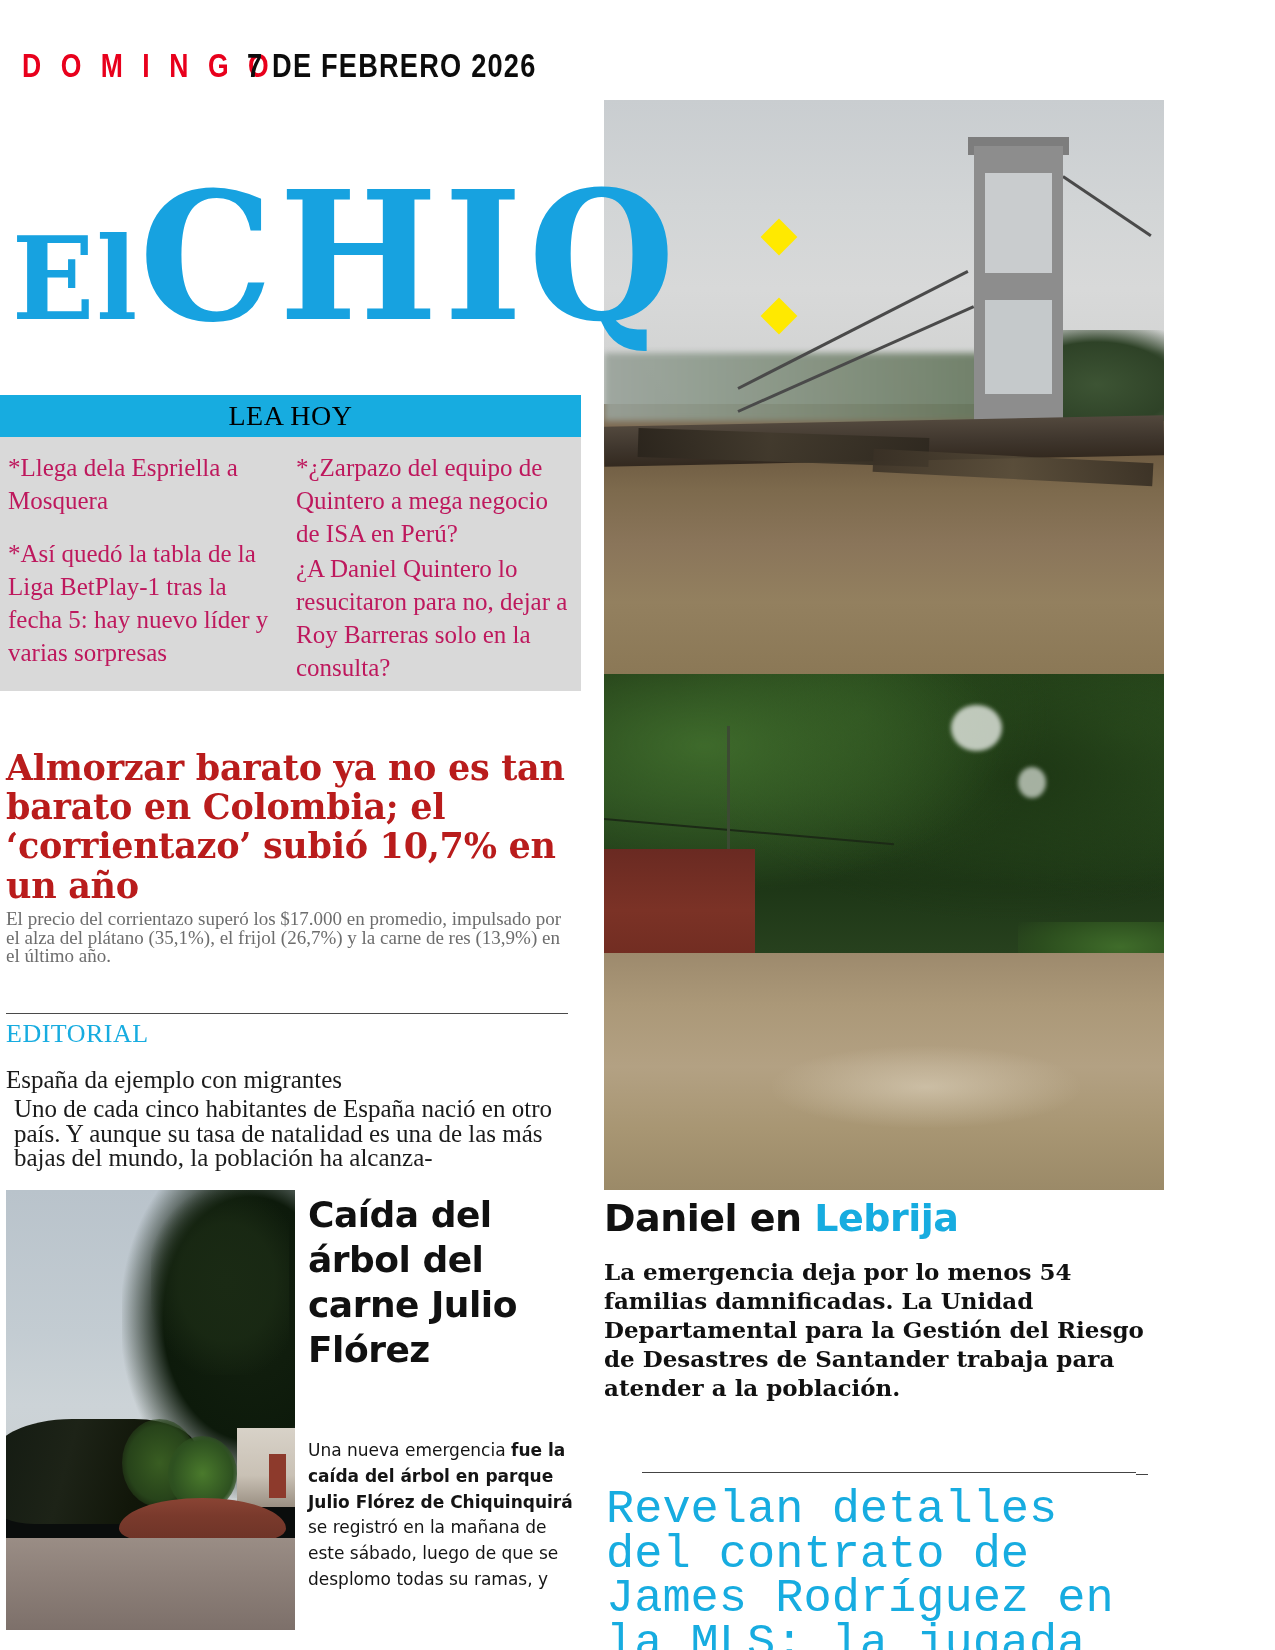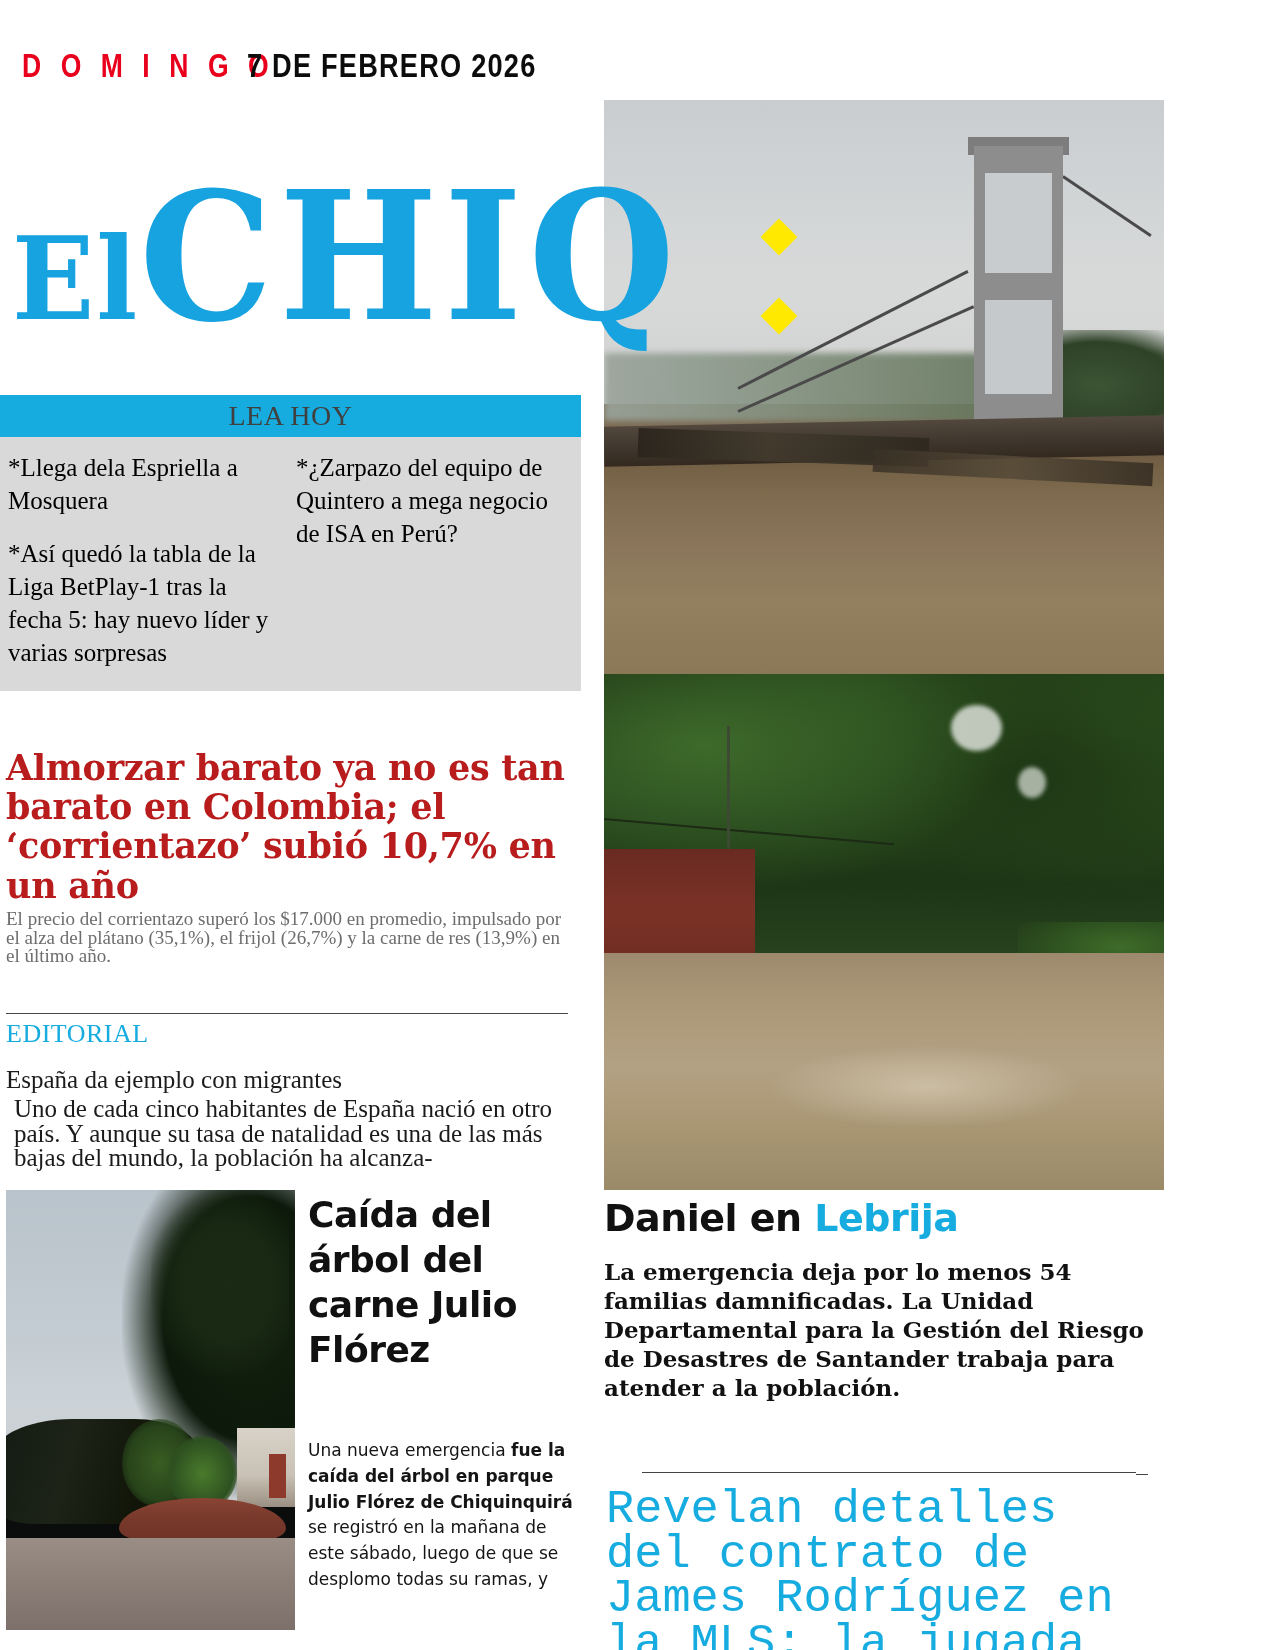--- a/index.html
+++ b/index.html
@@ -79,21 +79,21 @@
   .diamond.d2 { left: 766px; top: 303px; }
 
   
   .leahoy-bar {
     position: absolute;
     left: 0;
     top: 395px;
     width: 581px;
     height: 42px;
     background: #17ace0;
-    color: #404040;
+    color: #000000;
     font-family: "Liberation Serif", serif;
     font-size: 28px;
     letter-spacing: 0.5px;
     display: flex;
     align-items: center;
     justify-content: center;
   }
   .leahoy-box {
     position: absolute;
     left: 0;
@@ -102,21 +102,21 @@
     height: 254px;
     background: #d9d9d9;
     display: flex;
   }
   .leahoy-col {
     box-sizing: border-box;
     padding: 14px 10px 0 8px;
     font-family: "Liberation Serif", serif;
     font-size: 25px;
     line-height: 1.32;
-    color: #000000;
+    color: #be185d;
   }
   .leahoy-col.left { width: 290px; }
   .leahoy-col.right { width: 291px; padding-left: 6px; }
   .leahoy-col p { margin: 0 0 20px 0; }
   .leahoy-col.right p { margin: 0 0 2px 0; }
 
   
   .main-head {
     position: absolute;
     left: 6px;
@@ -458,20 +458,21 @@
 <div class="leahoy-bar">
   <span>LEA HOY</span>
 </div>
 <div class="leahoy-box">
   <div class="leahoy-col left">
     <p>*Llega dela Espriella a Mosquera</p>
     <p>*Así quedó la tabla de la Liga BetPlay-1 tras la fecha 5: hay nuevo líder y varias sorpresas</p>
   </div>
   <div class="leahoy-col right">
     <p>*¿Zarpazo del equipo de Quintero a mega negocio de ISA en Perú?</p>
+    <p>¿A Daniel Quintero lo resucitaron para no, dejar a Roy Barreras solo en la consulta?</p>
   </div>
 </div>
 
 <div class="main-head">Almorzar barato ya no es tan barato en Colombia; el ‘corrientazo’ subió 10,7% en un año</div>
 <div class="main-deck">El precio del corrientazo superó los $17.000 en promedio, impulsado por el alza del plátano (35,1%), el frijol (26,7%) y la carne de res (13,9%) en el último año.</div>
 
 <div class="rule-1"></div>
 
 <div class="editorial-kicker">EDITORIAL</div>
 <div class="editorial-title">España da ejemplo con migrantes</div>

